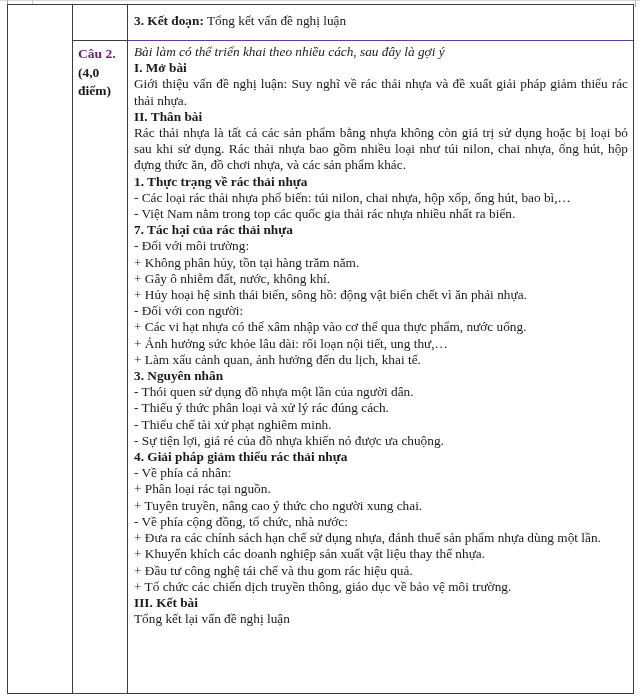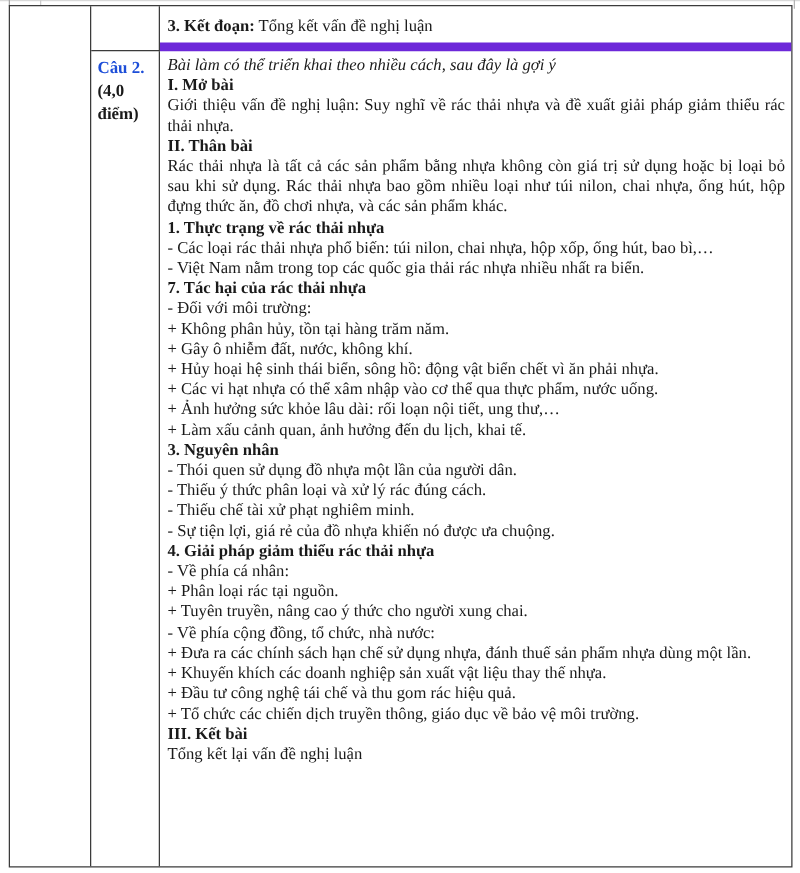--- a/index.html
+++ b/index.html
@@ -24,37 +24,37 @@
     box-sizing:border-box;
     border:1px solid #3b3b3b;
     display:grid;
     grid-template-columns:65px 55px 1fr;
     grid-template-rows:36px 1fr;
     background:#ffffff;
   }
   .cell{box-sizing:border-box;overflow:hidden;}
   .cell-section{grid-column:1;grid-row:1/3;border-right:1px solid #3b3b3b;}
   .cell-r1-mid{grid-column:2;grid-row:1;border-right:1px solid #3b3b3b;border-bottom:1px solid #3b3b3b;}
-  .cell-r1-main{grid-column:3;grid-row:1;border-bottom:7px solid #6d28d9;padding:8px 5px 0 6px;}
+  .cell-r1-main{grid-column:3;grid-row:1;border-bottom:1px solid #6d28d9;padding:8px 5px 0 6px;}
   .cell-r2-mid{grid-column:2;grid-row:2;border-right:1px solid #3b3b3b;padding:4px 2px 0 5px;}
   .cell-r2-main{grid-column:3;grid-row:2;padding:3px 5px 0 6px;}
 
   .line{
     margin:0;
     font-size:13.3px;
     line-height:16.2px;
     text-align:justify;
   }
   .line.bold{font-weight:bold;}
   .line.italic{font-style:italic;}
   .line.bold-italic{font-weight:bold;}
   .b{font-weight:bold;}
 
   .q-line{margin:0;font-size:13.5px;line-height:18.6px;font-weight:bold;text-align:left;}
-  .q-title{color:#1d4ed8;}
+  .q-title{color:#701a75;}
 </style>
 </head>
 <body>
 
 <div class="remnant" id="rem-top"></div>
 <div class="remnant" id="rem-v-left"></div>
 <div class="remnant" id="rem-v-mid"></div>
 <div class="remnant" id="rem-v-right"></div>
 
 <div class="doc-table">
@@ -80,20 +80,21 @@
       <p class="line bold">II. Thân bài</p>
       <p class="line normal">Rác thải nhựa là tất cả các sản phẩm bằng nhựa không còn giá trị sử dụng hoặc bị loại bỏ sau khi sử dụng. Rác thải nhựa bao gồm nhiều loại như túi nilon, chai nhựa, ống hút, hộp đựng thức ăn, đồ chơi nhựa, và các sản phẩm khác.</p>
       <p class="line bold-italic">1. Thực trạng về rác thải nhựa</p>
       <p class="line normal">- Các loại rác thải nhựa phổ biến: túi nilon, chai nhựa, hộp xốp, ống hút, bao bì,…</p>
       <p class="line normal">- Việt Nam nằm trong top các quốc gia thải rác nhựa nhiều nhất ra biển.</p>
       <p class="line bold-italic">7. Tác hại của rác thải nhựa</p>
       <p class="line normal">- Đối với môi trường:</p>
       <p class="line normal">+ Không phân hủy, tồn tại hàng trăm năm.</p>
       <p class="line normal">+ Gây ô nhiễm đất, nước, không khí.</p>
       <p class="line normal">+ Hủy hoại hệ sinh thái biển, sông hồ: động vật biển chết vì ăn phải nhựa.</p>
+      <p class="line normal">- Đối với con người:</p>
       <p class="line normal">+ Các vi hạt nhựa có thể xâm nhập vào cơ thể qua thực phẩm, nước uống.</p>
       <p class="line normal">+ Ảnh hưởng sức khỏe lâu dài: rối loạn nội tiết, ung thư,…</p>
       <p class="line normal">+ Làm xấu cảnh quan, ảnh hưởng đến du lịch, khai tế.</p>
       <p class="line bold-italic">3. Nguyên nhân</p>
       <p class="line normal">- Thói quen sử dụng đồ nhựa một lần của người dân.</p>
       <p class="line normal">- Thiếu ý thức phân loại và xử lý rác đúng cách.</p>
       <p class="line normal">- Thiếu chế tài xử phạt nghiêm minh.</p>
       <p class="line normal">- Sự tiện lợi, giá rẻ của đồ nhựa khiến nó được ưa chuộng.</p>
       <p class="line bold-italic">4. Giải pháp giảm thiểu rác thải nhựa</p>
       <p class="line normal">- Về phía cá nhân:</p>

